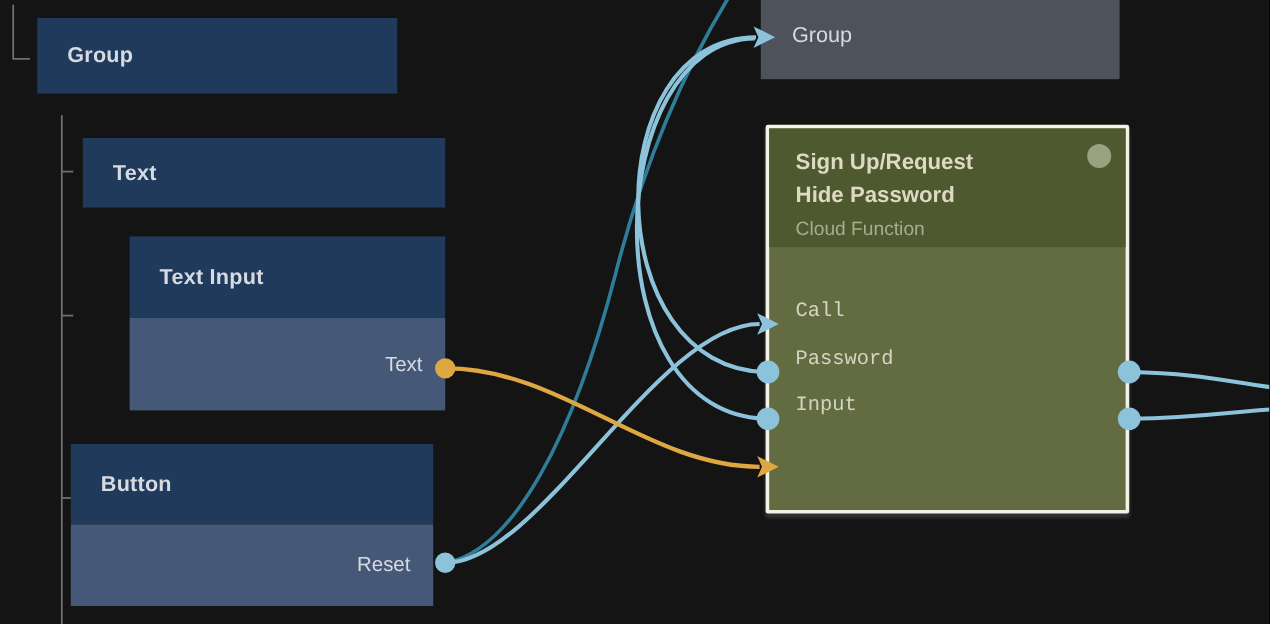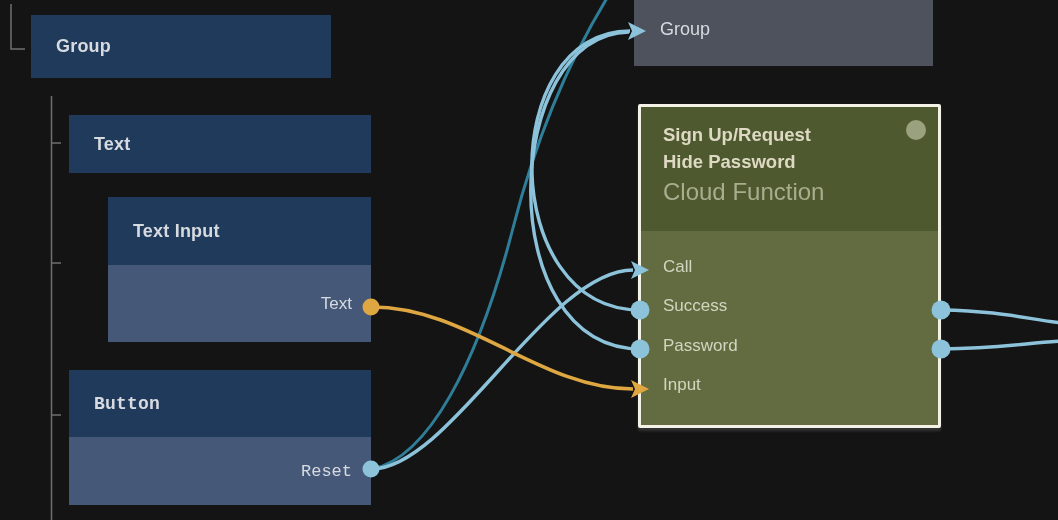--- a/index.html
+++ b/index.html
@@ -35,30 +35,30 @@
     color:var(--c-label-text,#d7dbe0);font-size:18px;font-weight:400;
   }
   #node-cloud-function{
     left:638px;top:104px;width:303px;height:324px;
     background:var(--c-node-green-body,#626c40);
     border:3px solid var(--c-node-green-border,#f4f1e6);
     border-radius:2px;
     box-shadow:0 3px 3px rgba(160,160,160,0.22);
   }
   .cf-header{
-    position:relative;height:124px;background:var(--c-node-green-header,#4e5930);
+    position:relative;height:99px;background:var(--c-node-green-header,#4e5930);
     padding:14px 0 0 22px;box-sizing:border-box;
   }
   .cf-title{color:var(--c-green-title,#ded9c3);font-size:18.5px;font-weight:700;line-height:27px;}
-  .cf-subtitle{color:var(--c-green-subtitle,#a8ad8e);font-size:24px;font-weight:400;line-height:27px;margin-top:3px;}
+  .cf-subtitle{color:var(--c-green-subtitle,#a8ad8e);font-size:16px;font-weight:400;line-height:27px;margin-top:3px;}
   .status-dot{
     position:absolute;top:13px;right:12px;width:20px;height:20px;border-radius:50%;
     background:var(--c-status-dot,#9aa17e);
   }
-  .cf-ports{padding-top:16px;}
+  .cf-ports{padding-top:34px;font-family:Liberation Mono, monospace;}
   .cf-port-row{height:39.5px;display:flex;align-items:center;padding-left:22px;
     color:var(--c-green-port-label,#d2d5c0);font-size:17px;font-weight:400;}
 </style>
 </head>
 <body>
 
 <div id="canvas">
 
   <svg class="layer" width="1058" height="520" style="z-index:1;">
     <g stroke="var(--c-tree-line,#6f6f6f)" stroke-width="1.5" fill="none">
@@ -80,21 +80,21 @@
 
   <div class="node" id="node-text-input" style="left:69px;top:197px;width:302px;height:162px;z-index:5;padding-left:39px;">
     <div class="blue-node-header" style="height:68px;">
       <span>Text Input</span>
     </div>
     <div class="blue-node-body" style="height:77px;">
       <span class="port-label-right">Text</span>
     </div>
   </div>
 
-  <div class="node" id="node-button" style="left:69px;top:370px;width:302px;height:135px;z-index:5;font-family:Liberation Mono, monospace;">
+  <div class="node" id="node-button" style="left:59px;top:370px;width:302px;height:135px;z-index:5;">
     <div class="blue-node-header" style="height:67px;">
       <span>Button</span>
     </div>
     <div class="blue-node-body" style="height:68px;">
       <span class="port-label-right">Reset</span>
     </div>
   </div>
 
   <div class="node" id="node-hide" style="z-index:5;">
     <span>Group</span>
@@ -105,23 +105,20 @@
       <div class="cf-title">
         <div>Sign Up/Request</div>
         <div>Hide Password</div>
       </div>
       <div class="cf-subtitle">Cloud Function</div>
       <div class="status-dot"></div>
     </div>
     <div class="cf-ports">
       <div class="cf-port-row">
         <span>Call</span>
-      </div>
-      <div class="cf-port-row">
-        <span>Success</span>
       </div>
       <div class="cf-port-row">
         <span>Password</span>
       </div>
       <div class="cf-port-row">
         <span>Input</span>
       </div>
     </div>
   </div>
 

